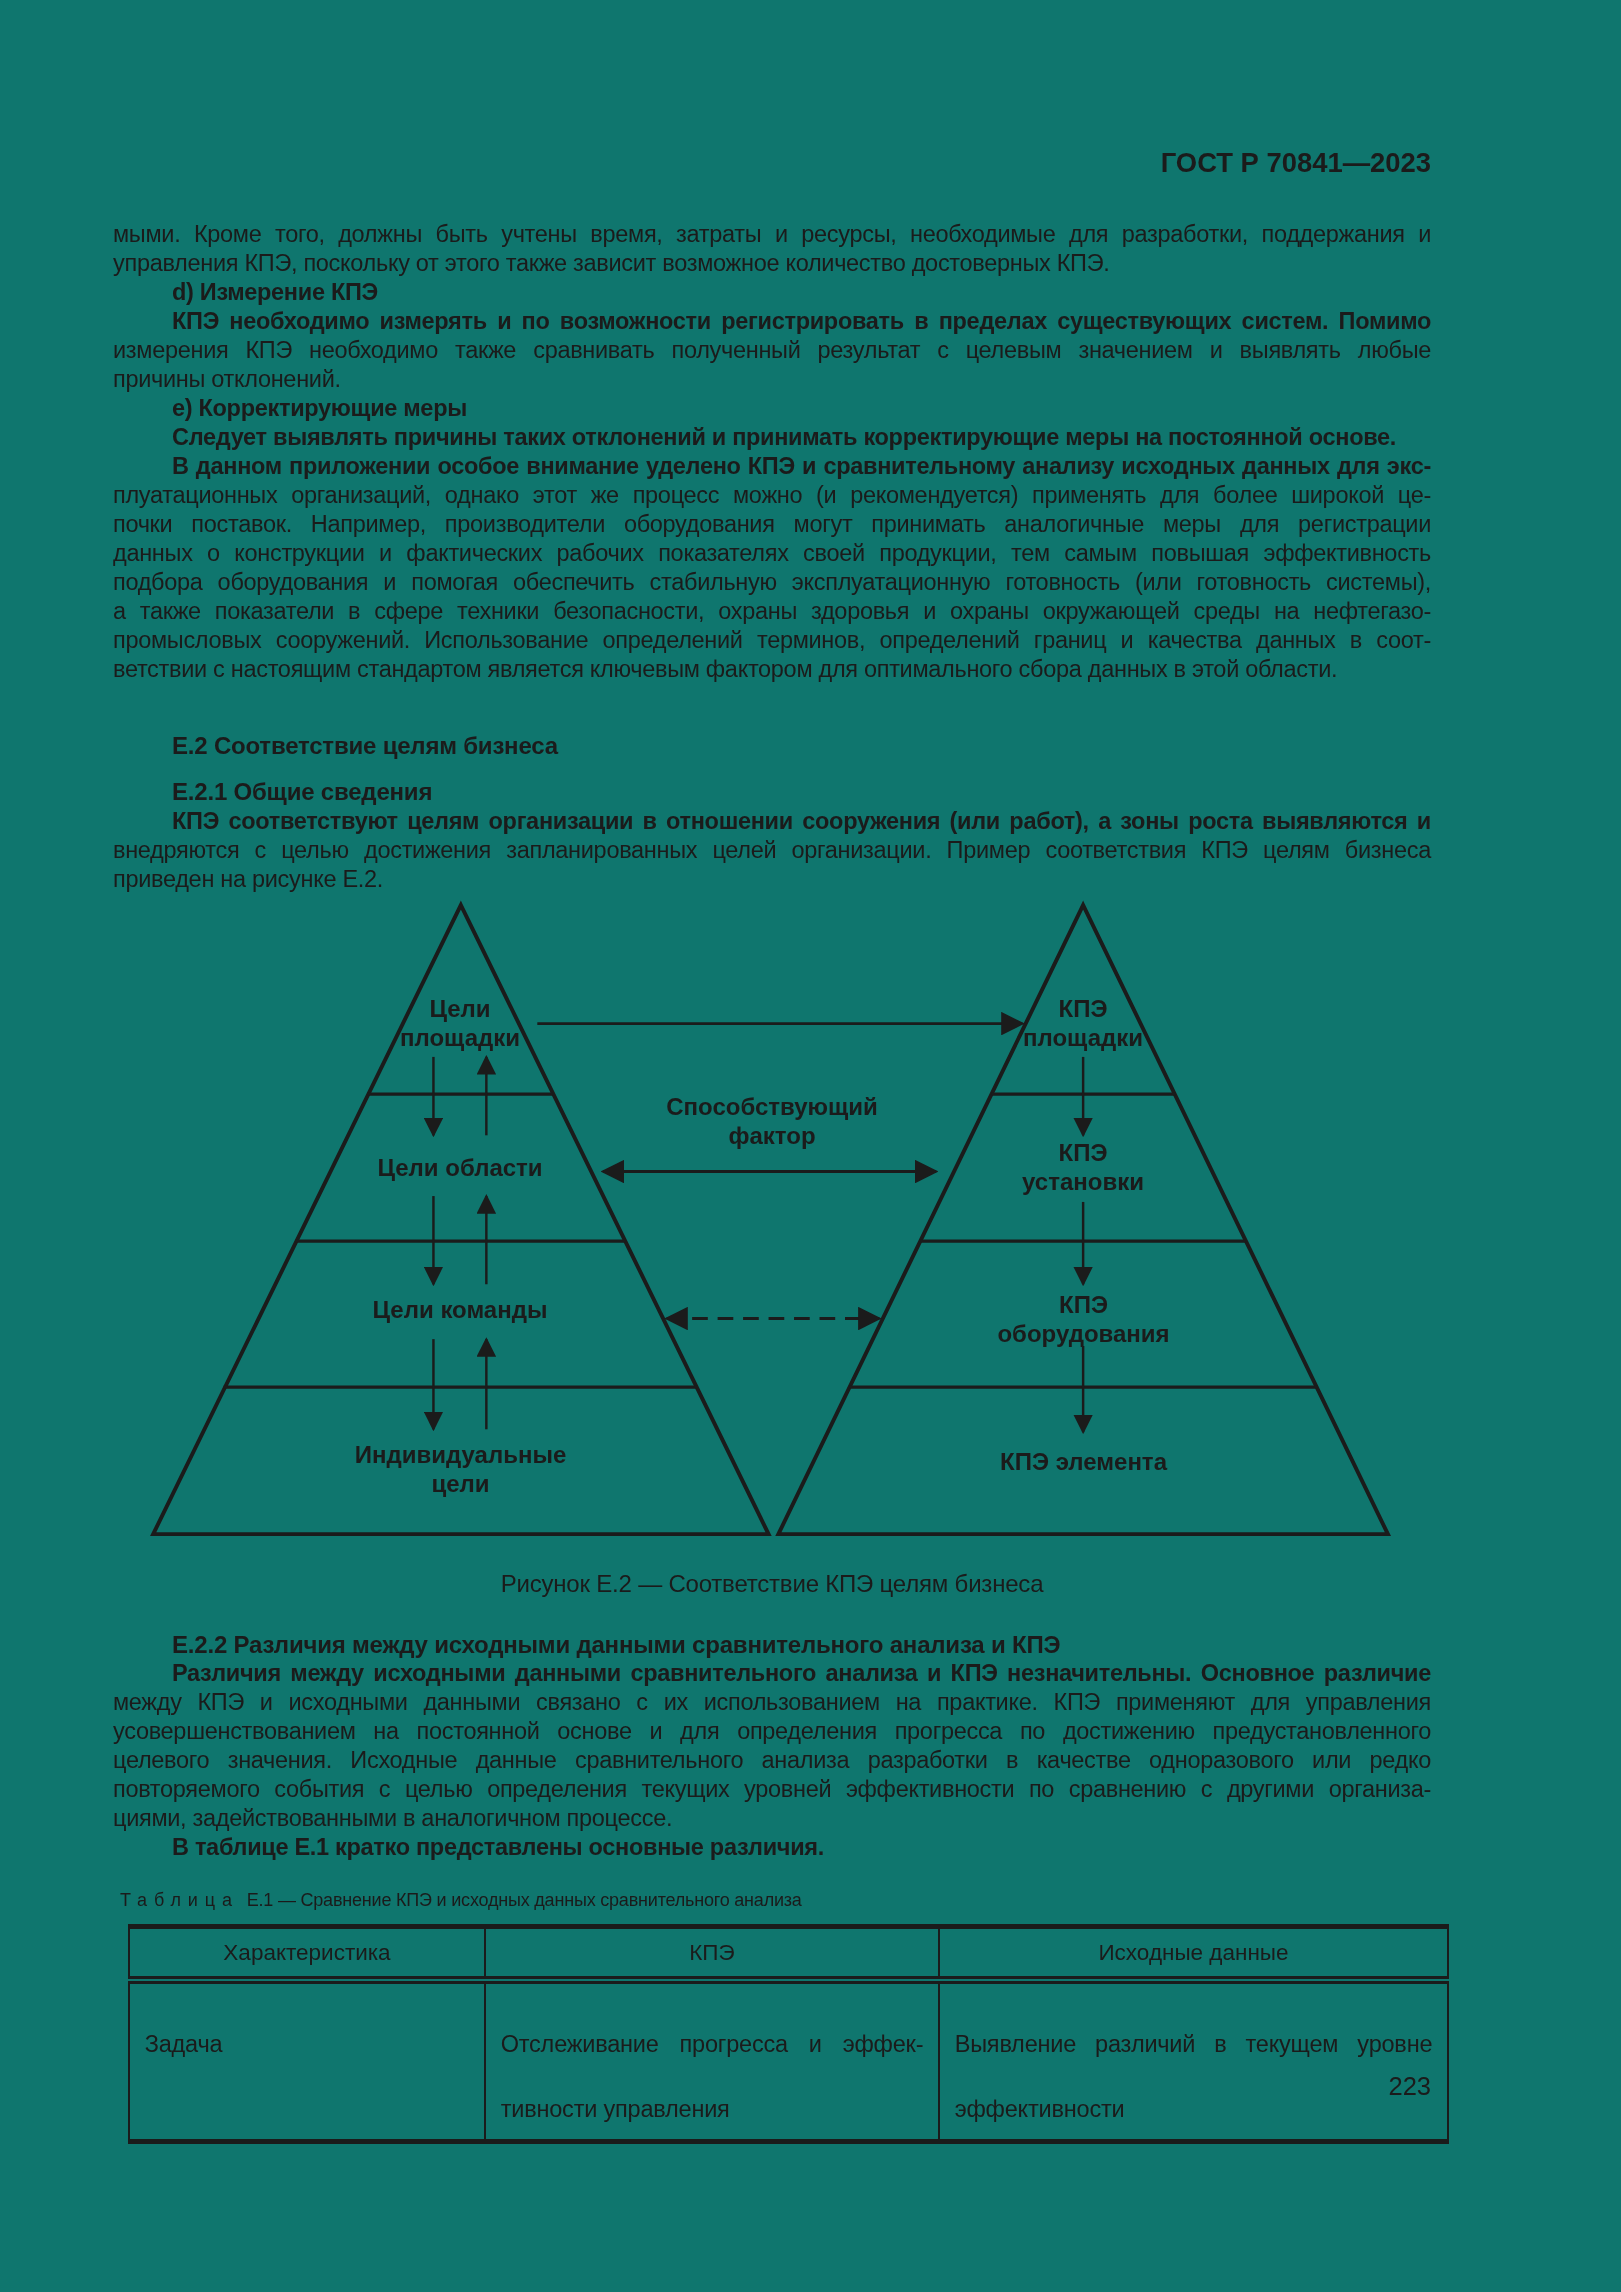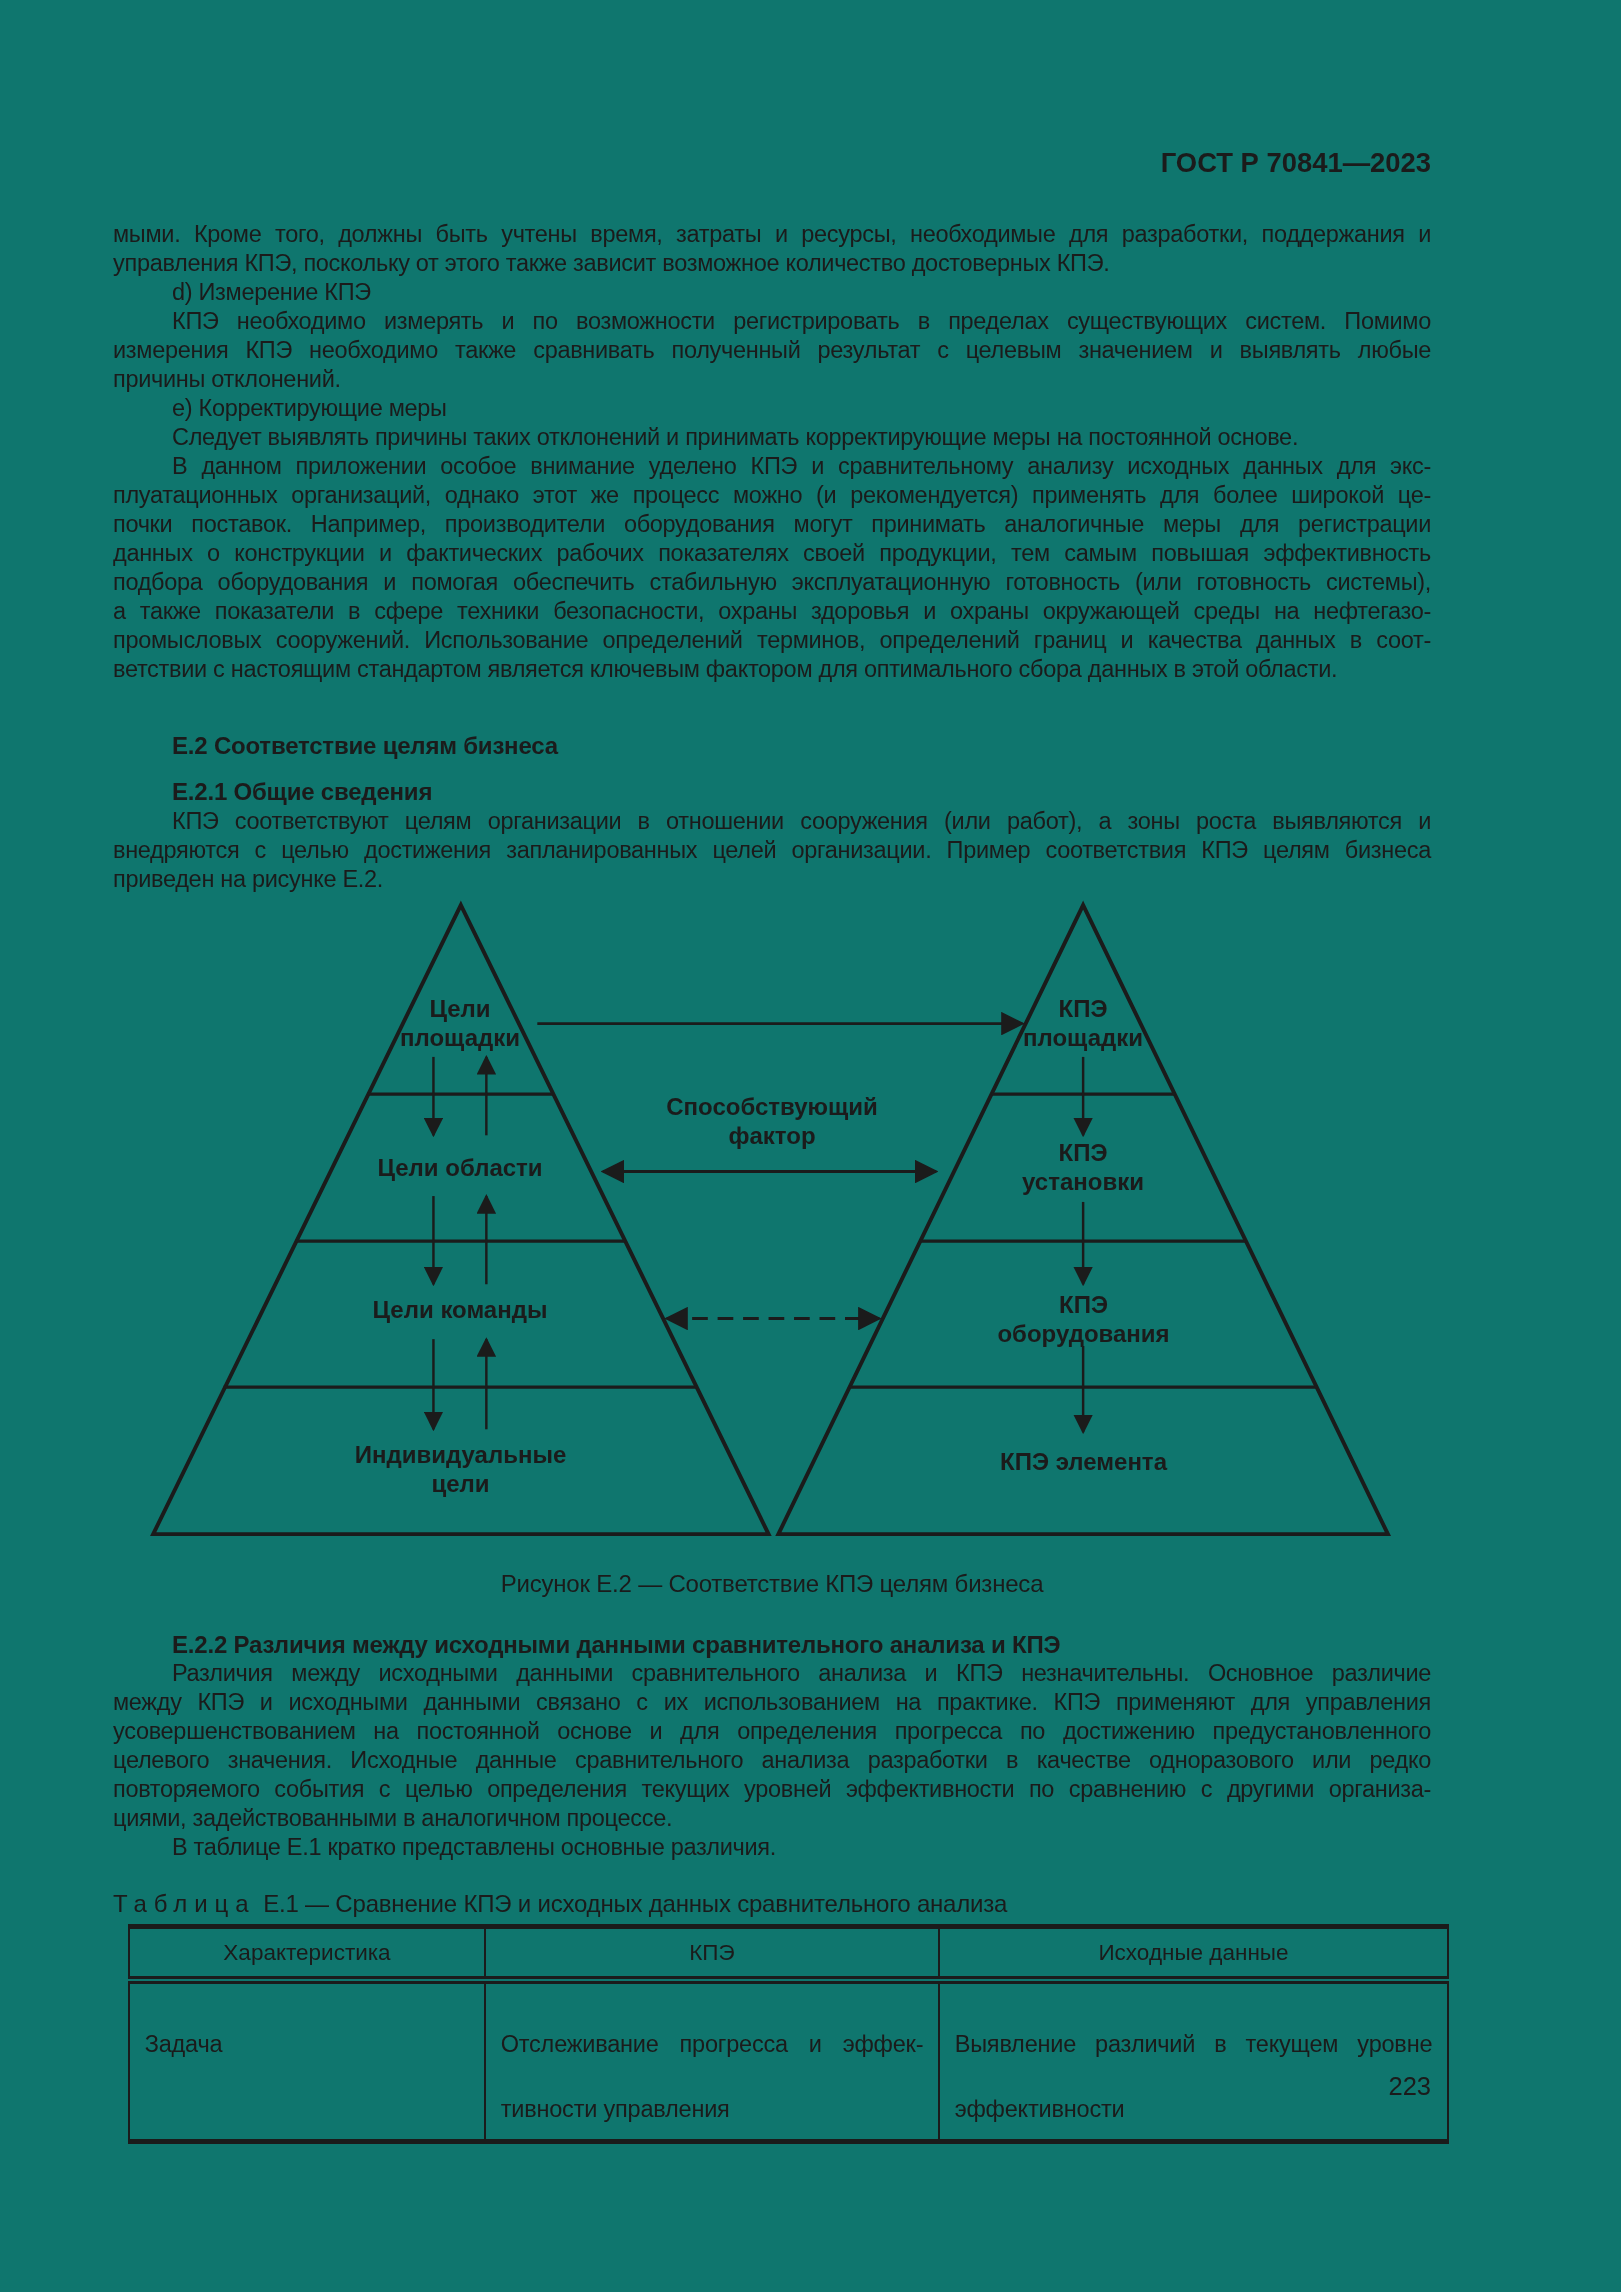--- a/index.html
+++ b/index.html
@@ -22,21 +22,21 @@
   }
 
   
   .textcol { left: 113px; width: 1318px; }
   .para .ln {
     font-size: 23.5px; line-height: 29px;
     letter-spacing: -0.3px;
     text-align: justify; text-align-last: justify;
   }
   .para .ln.last { text-align-last: left; }
-  .para.indent .ln:first-child { text-indent: 59px; }
+  .para.indent .ln:first-child { text-indent: 59px; font-weight: bold; }
 
   .heading {
     left: 113px; width: 1318px;
     padding-left: 59px; box-sizing: border-box;
     font-size: 24px; font-weight: bold; line-height: 29px;
     letter-spacing: -0.2px;
   }
 
   
   .figure { left: 113px; top: 900px; width: 1318px; height: 647px; }
@@ -48,22 +48,22 @@
   }
   .fig-label .ln { text-align: center; }
   .fig-caption {
     left: 113px; top: 1570px; width: 1318px;
     text-align: center;
     font-size: 24px; letter-spacing: -0.2px;
   }
 
   
   .table-title {
-    left: 113px; top: 1890px; width: 1318px;
-    font-size: 24px; letter-spacing: -0.2px;
+    left: 120px; top: 1890px; width: 1318px;
+    font-size: 18px; letter-spacing: -0.2px;
   }
   .table-title .spaced { letter-spacing: 6.9px; margin-right: 7.8px; }
   .gost-table {
     left: 113px; top: 1924px; padding-left: 15px;
   }
   table {
     width: 1318px;
     border-collapse: collapse;
     table-layout: fixed;
   }

